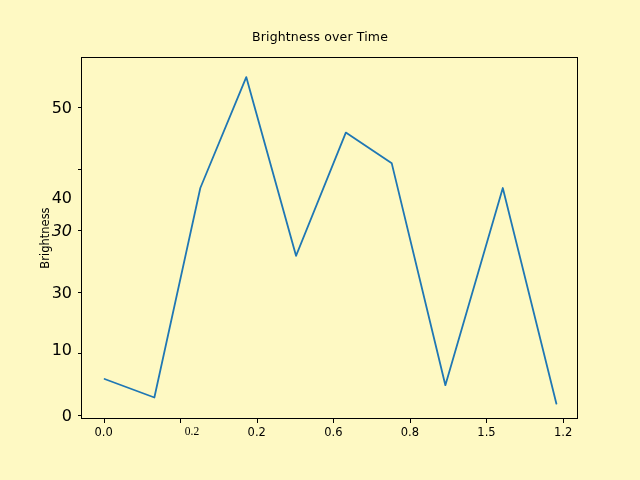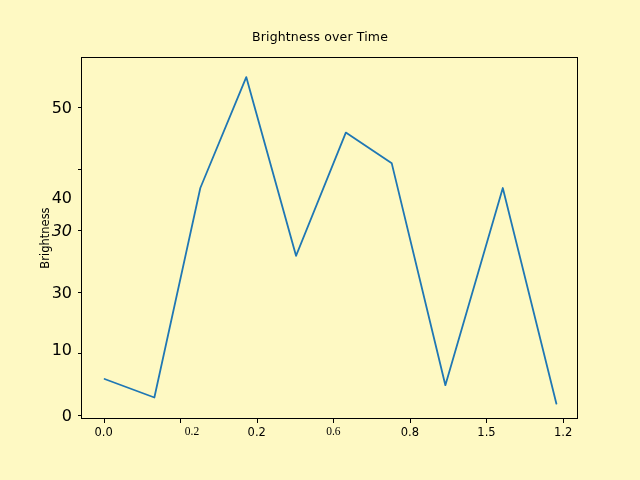--- a/index.html
+++ b/index.html
@@ -112,21 +112,21 @@
 
   <div id="ylabel">Brightness</div>
 
 <div class="tick-x" style="left: 103.59px;"></div>
     <div class="ticklabel-x" style="left: 103.59px; text-align: right;">0.0</div>
     <div class="tick-x" style="left: 180.17px;"></div>
     <div class="ticklabel-x" style="left: 192px; font-family: Liberation Serif, serif;">0.2</div>
     <div class="tick-x" style="left: 256.75px;"></div>
     <div class="ticklabel-x" style="left: 256.75px;">0.2</div>
     <div class="tick-x" style="left: 333.33px;"></div>
-    <div class="ticklabel-x" style="left: 333.33px; font-family: Liberation Serif, serif;">0.6</div>
+    <div class="ticklabel-x" style="left: 333.33px;">0.6</div>
     <div class="tick-x" style="left: 409.91px;"></div>
     <div class="ticklabel-x" style="left: 409.91px;">0.8</div>
     <div class="tick-x" style="left: 486.49px;"></div>
     <div class="ticklabel-x" style="left: 486.49px;">1.5</div>
     <div class="tick-x" style="left: 563.07px;"></div>
     <div class="ticklabel-x" style="left: 563.07px;">1.2</div>
     <div class="tick-y" style="top: 414.99px;"></div>
     <div class="ticklabel-y" style="top: 414.99px;">0</div>
     <div class="tick-y" style="top: 353.38px;"></div>
     <div class="ticklabel-y" style="top: 349px;">10</div>

